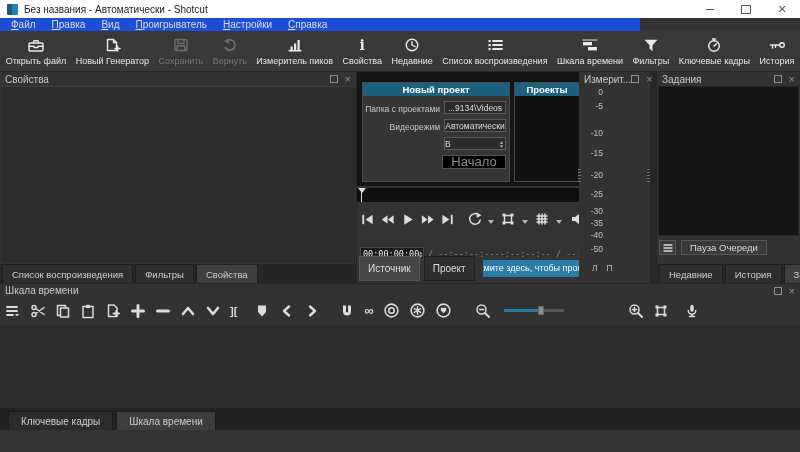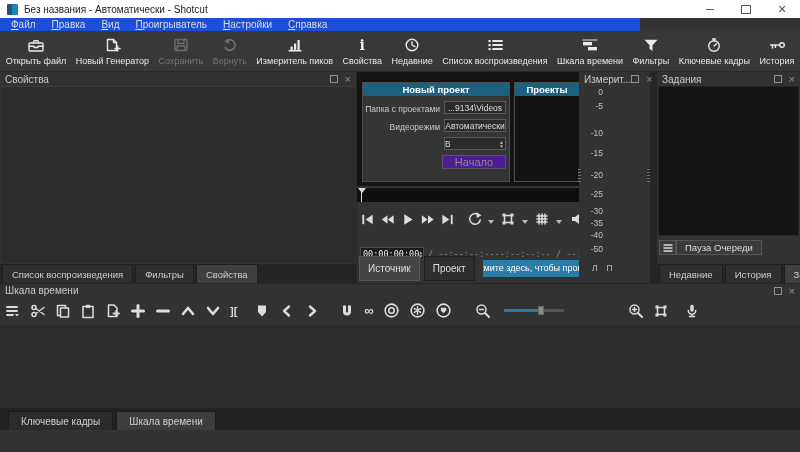--- a/index.html
+++ b/index.html
@@ -46,21 +46,21 @@
   
   .center{left:357px;top:0;width:228px;height:211px;background:#333;}
   .video{position:absolute;left:0;top:0;width:228px;height:114px;background:#141414;}
   .dlg{position:absolute;left:5px;top:10px;width:148px;height:100px;background:#353535;border:1px solid #4e4e4e;box-sizing:border-box;}
   .dlg-head{height:13px;color:#fff;font-weight:bold;text-align:center;font-size:9.5px;line-height:13px;}
   .dlg-row{display:flex;align-items:flex-end;margin:5px 3px 0 0;height:13px;}
   .dlg-label{flex:1;text-align:right;padding-right:4px;color:#c8c8c8;font-size:8.5px;white-space:nowrap;overflow:hidden;}
   .dlg-ctl{width:60px;height:11px;background:#2b2b2b;border:1px solid #5a5a5a;font-size:8.5px;color:#ddd;display:flex;align-items:center;justify-content:center;white-space:nowrap;overflow:hidden;flex:none;}
   .dlg-input{background:#1d1d1d;}
   .spinners{display:flex;flex-direction:column;margin-left:auto;padding-right:1px;color:#aaa;font-size:5px;line-height:4px;}
-  .start-btn{margin:5px 3px 0 auto;width:62px;height:12px;background:#4c1d95;border:1px solid #555;color:#8a8a8a;text-align:center;font-size:11px;line-height:12px;}
+  .start-btn{margin:5px 3px 0 auto;width:62px;height:12px;background:#000000;border:1px solid #555;color:#8a8a8a;text-align:center;font-size:13px;line-height:12px;}
   .projects{position:absolute;left:157px;top:10px;width:66px;height:100px;background:#121212;border:1px solid #4e4e4e;box-sizing:border-box;}
   .seekbar{position:absolute;left:0;top:116px;width:228px;height:14px;background:#0f0f0f;}
   .playhead-tri{position:absolute;left:1px;top:0;width:0;height:0;border-left:4px solid transparent;border-right:4px solid transparent;border-top:5px solid #ddd;}
   .playhead-line{position:absolute;left:4px;top:4px;width:1px;height:10px;background:#ddd;}
   .transport{position:absolute;left:3px;top:133px;width:222px;height:28px;display:flex;align-items:center;}
   .tbtn{display:flex;align-items:center;justify-content:center;margin-right:5px;}
   svg.pic{fill:#dcdcdc;stroke:none;}
   svg.pic .st{fill:none;stroke:#dcdcdc;stroke-width:1.5;stroke-linecap:round;}
   .caret{width:0;height:0;border-left:3px solid transparent;border-right:3px solid transparent;border-top:4px solid #bbb;margin:6px 6px 0 1px;}
   .tc-row{position:absolute;left:3px;top:166px;width:222px;height:15px;display:flex;align-items:center;font-family:"DejaVu Sans Mono",monospace;font-size:8.5px;margin-top:8px;}
@@ -74,21 +74,21 @@
   
   .meter{left:579px;top:0;width:71px;height:211px;}
   .tick{position:absolute;left:0;width:24px;text-align:right;font-size:8.5px;color:#c2c2c2;}
   .t0{top:15px}.t1{top:29px}.t2{top:56px}.t3{top:76px}.t4{top:98px}
   .t5{top:117px}.t6{top:134px}.t7{top:146px}.t8{top:158px}.t9{top:172px}
   .channels{position:absolute;left:13px;top:191px;display:flex;gap:9px;font-size:8.5px;color:#bbb;}
   .splitter-dots{position:absolute;width:3px;height:14px;background:repeating-linear-gradient(#262626 0 1px,#777 1px 2px,#262626 2px 3px);}
   
   .jobs{left:657px;top:0;width:143px;height:211px;}
   .jobs-body{position:absolute;left:1px;right:1px;top:14px;height:150px;background:#141414;border:1px solid #262626;box-sizing:border-box;}
-  .jobs-btns{position:absolute;left:2px;top:168px;display:flex;align-items:center;}
+  .jobs-btns{position:absolute;left:2px;top:168px;display:flex;gap:5px;align-items:center;}
   .jmenu-btn{width:17px;height:15px;background:#3a3a3a;border:1px solid #555;display:flex;align-items:center;justify-content:center;box-sizing:border-box;}
   .pause-btn{height:15px;background:#3a3a3a;border:1px solid #555;padding:0 8px;font-size:9.5px;color:#ddd;display:flex;align-items:center;box-sizing:border-box;}
   .jobs-tabs{position:absolute;left:0;bottom:0;width:143px;height:19px;}
   
   .timeline{position:absolute;left:0;top:283px;width:800px;height:147px;background:#323232;border-top:1px solid #262626;box-sizing:border-box;}
   .tl-head{height:13px;display:flex;align-items:center;padding:0 5px;color:#c9c9c9;}
   .tl-toolbar{height:27px;display:flex;align-items:center;padding:0 5px;}
   .tl-toolbar .tli{display:flex;align-items:center;justify-content:center;margin-right:9px;}
   svg.tic{stroke:#dcdcdc;fill:none;stroke-width:1.5;stroke-linecap:round;stroke-linejoin:round;}
   svg.tic .f{fill:#dcdcdc;stroke:none;}

